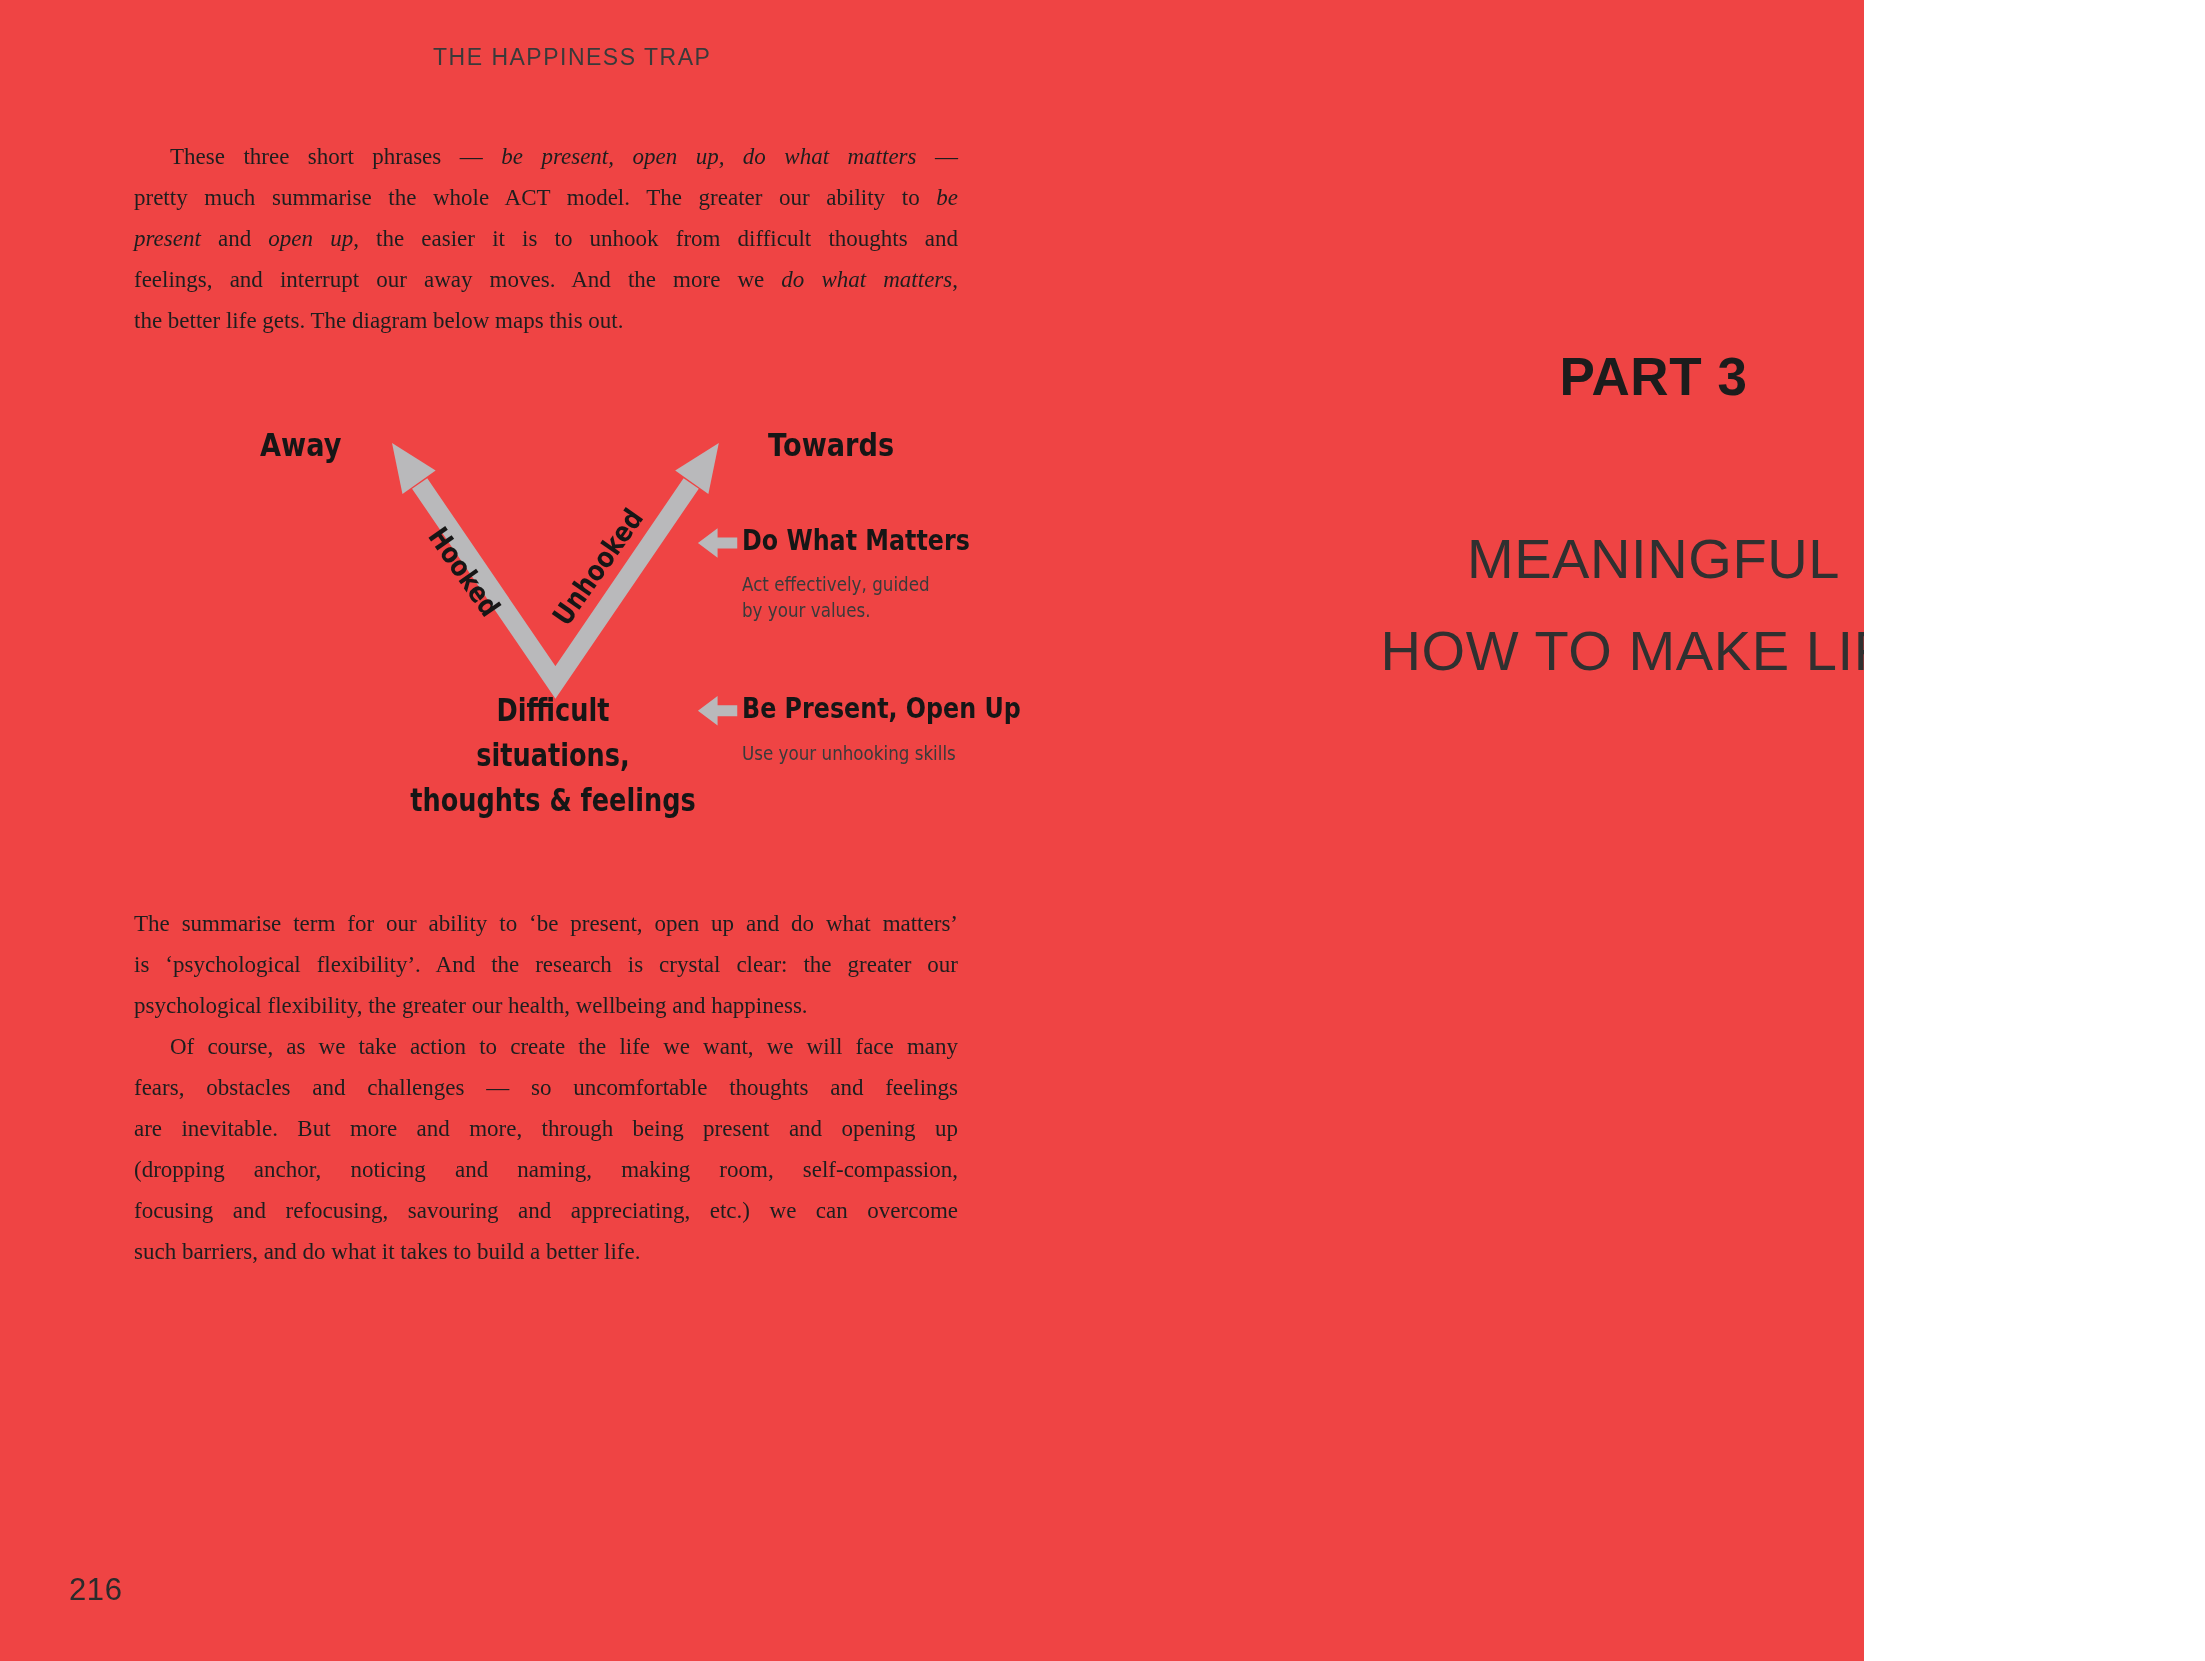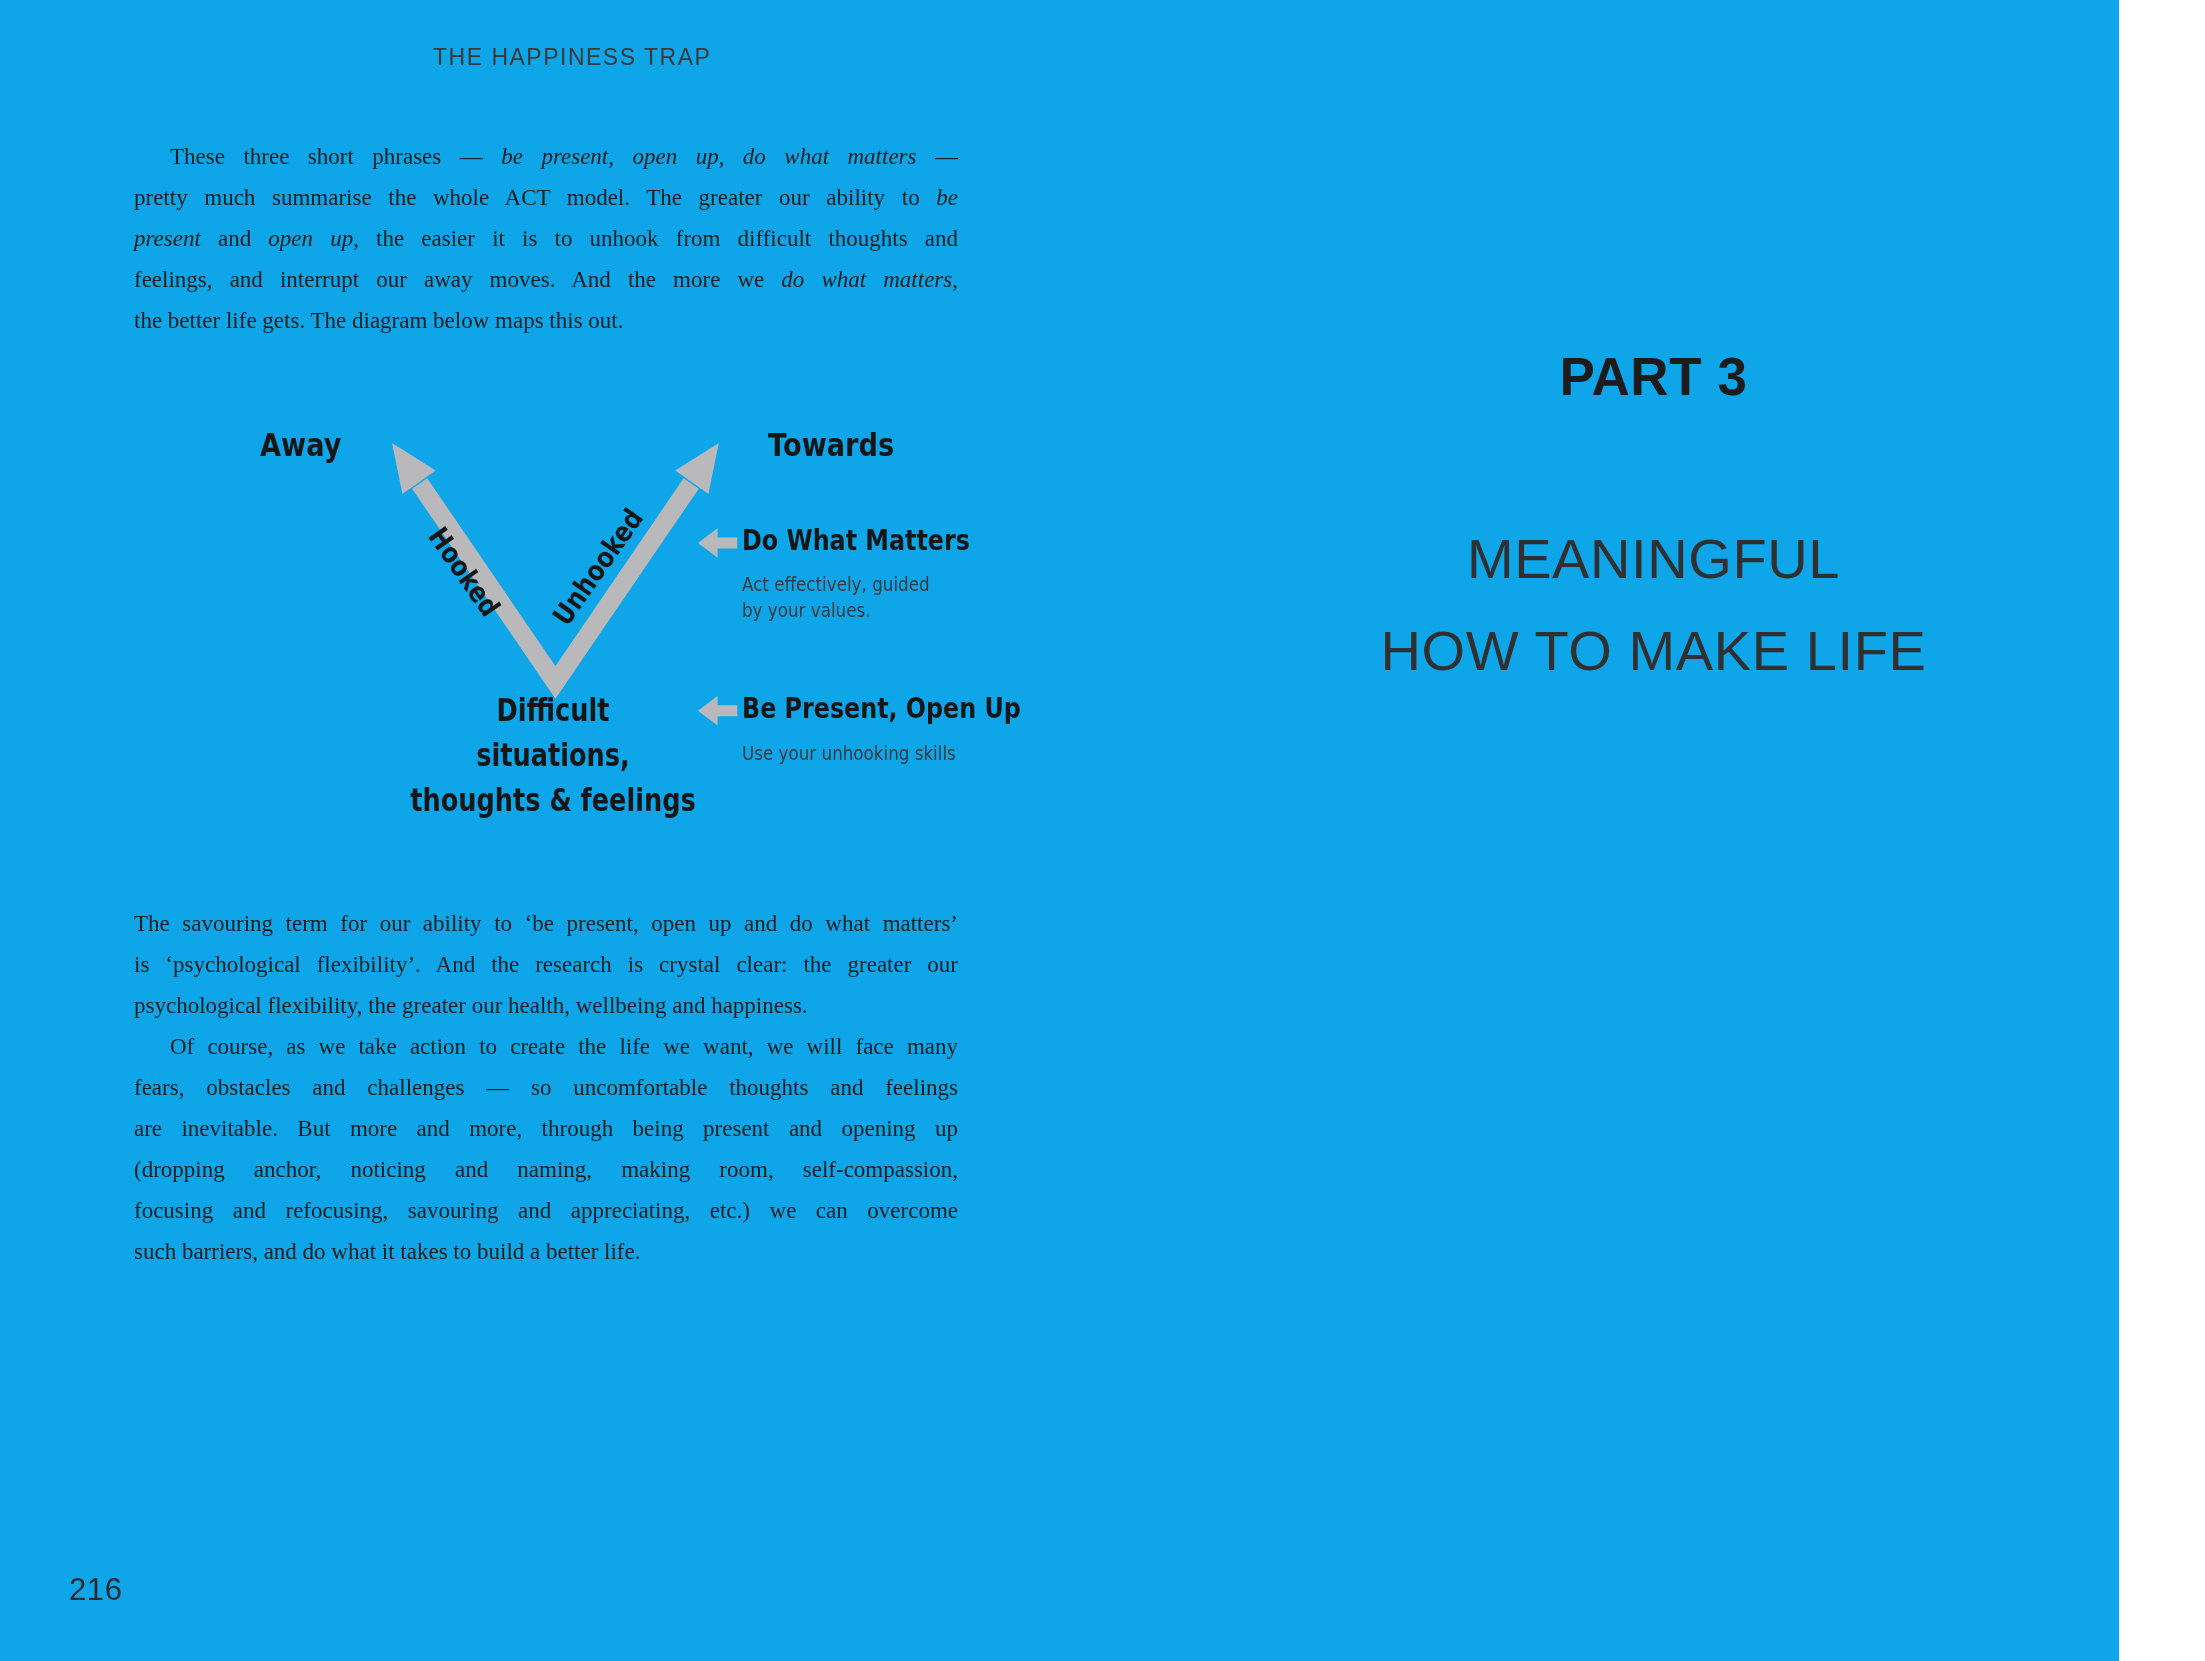--- a/index.html
+++ b/index.html
@@ -1,20 +1,20 @@
 <!DOCTYPE html>
 <html style="font-size:9.8px"><head>
 <meta charset="utf-8">
 <style>
   html, body { margin: 0; padding: 0; background: #ffffff; }
   #spread {
     position: relative;
-    width: 2119px;
+    width: 1864px;
     height: 1661px;
-    background: #0ea5e9;
+    background: #ef4444;
     overflow: hidden;
     font-family: "Liberation Serif", serif;
     color: #1f1f1f;
   }
   .page { position: absolute; top: 0; height: 100%; }
   .page.left  { left: 0; width: 1102px; }
   .page.right { left: 1102px; width: 1103px; }
 
   
   .running-header {
@@ -131,21 +131,21 @@
         <div>by your values.</div>
       </div>
 
       <div class="hand ann-title-2">Be Present, Open Up</div>
       <div class="hand-sub ann-sub-2">
         <div>Use your unhooking skills</div>
       </div>
     </figure>
 
     <div class="para para2">
-        <div class="pline"><span>The savouring term for our ability to ‘be present, open up and do what matters’</span></div>
+        <div class="pline"><span>The summarise term for our ability to ‘be present, open up and do what matters’</span></div>
         <div class="pline"><span>is ‘psychological flexibility’. And the research is crystal clear: the greater our</span></div>
         <div class="pline plast"><span>psychological flexibility, the greater our health, wellbeing and happiness.</span></div>
         <div class="pline pindent"><span>Of course, as we take action to create the life we want, we will face many</span></div>
         <div class="pline"><span>fears, obstacles and challenges — so uncomfortable thoughts and feelings</span></div>
         <div class="pline"><span>are inevitable. But more and more, through being present and opening up</span></div>
         <div class="pline"><span>(dropping anchor, noticing and naming, making room, self-compassion,</span></div>
         <div class="pline"><span>focusing and refocusing, savouring and appreciating, etc.) we can overcome</span></div>
         <div class="pline plast"><span>such barriers, and do what it takes to build a better life.</span></div>
       </div>
 

